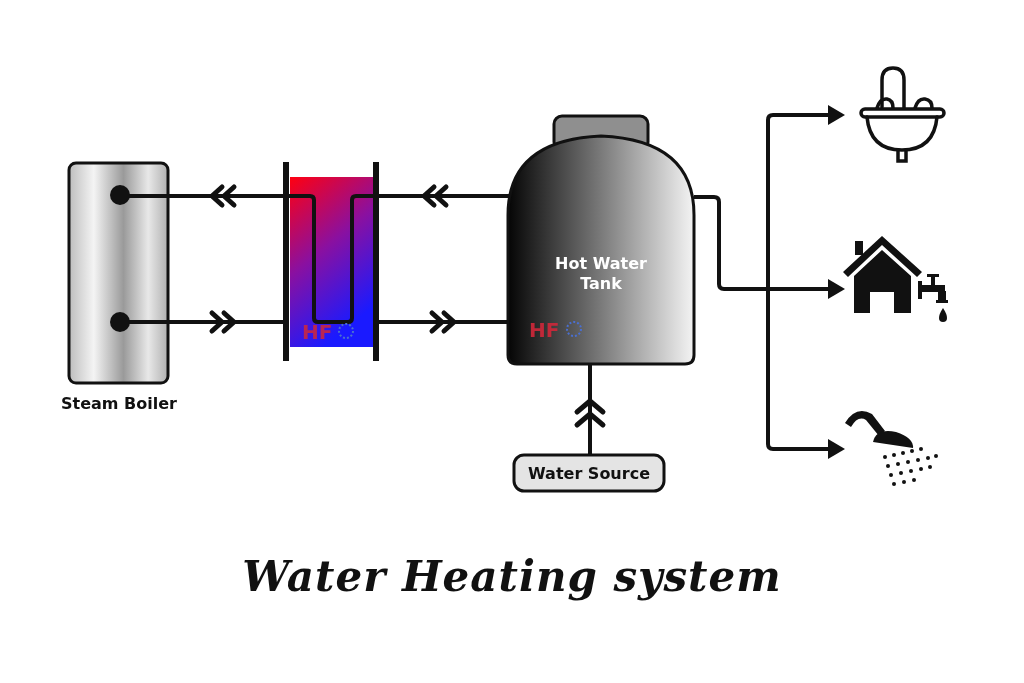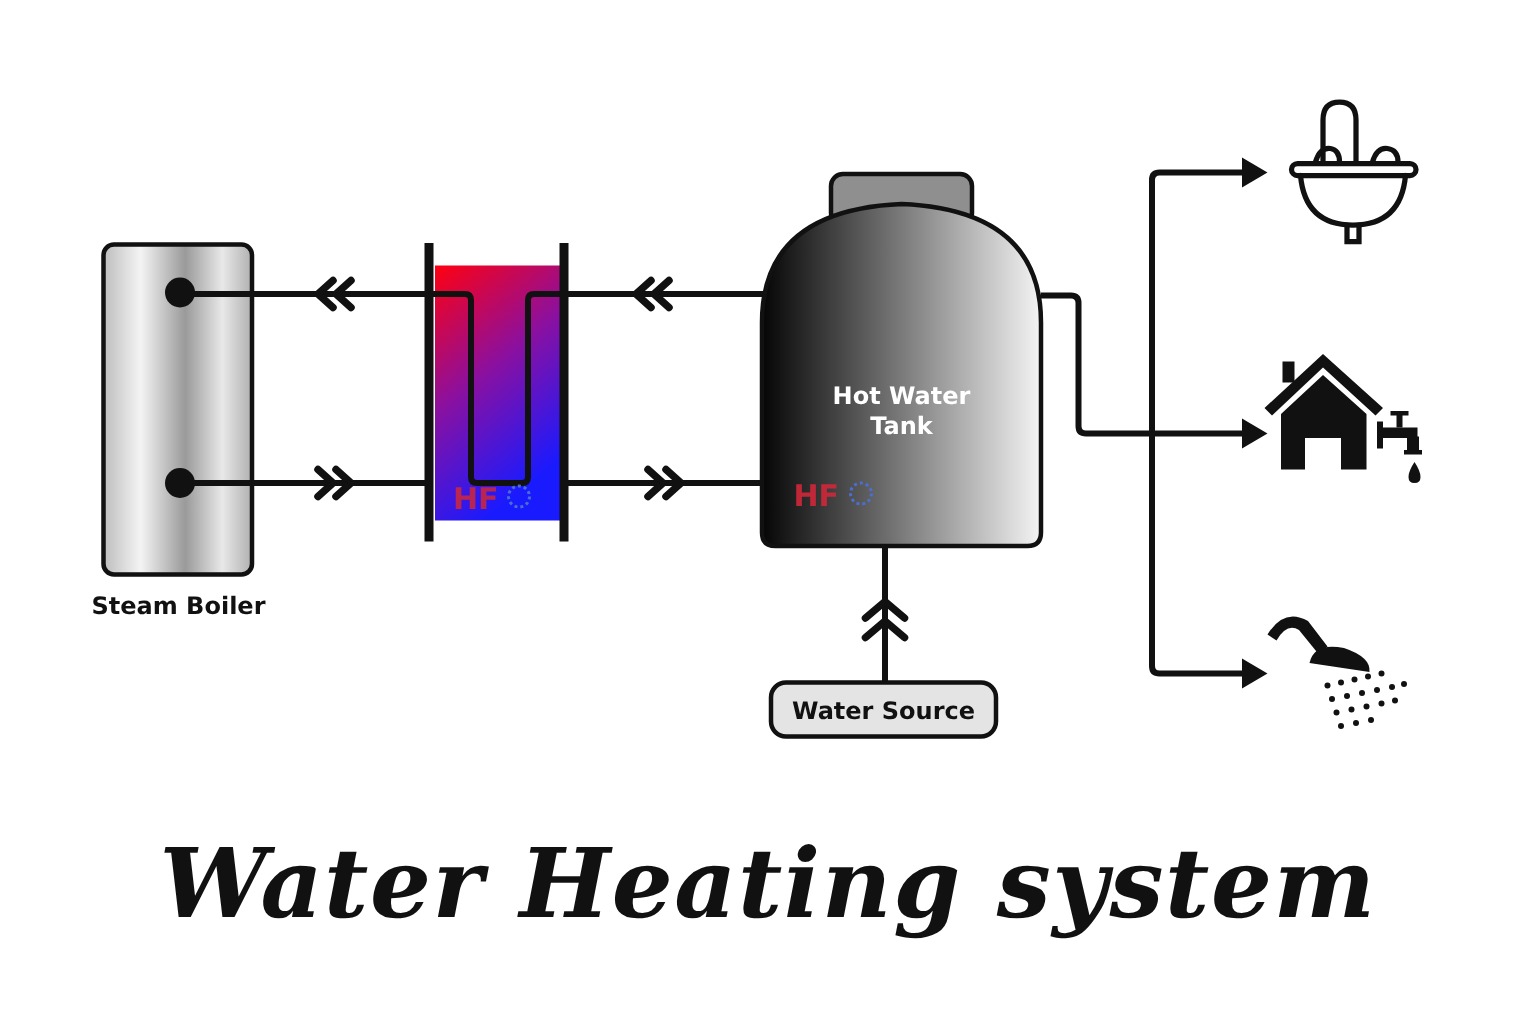--- a/index.html
+++ b/index.html
@@ -1,20 +1,20 @@
 <!DOCTYPE html>
 <html><head>
 <meta charset="utf-8">
 <style>
   html, body { margin: 0; padding: 0; background: #ffffff; }
   body { width: 1024px; height: 683px; position: relative; overflow: hidden; font-family: "DejaVu Sans", sans-serif; }
   svg#diagram { position: absolute; left: 0; top: 0; }
   .lbl { font-family: "DejaVu Sans", sans-serif; font-weight: bold; }
   .title { position: absolute; left: 0; width: 1024px; top: 552px; text-align: center;
-           font-family: "DejaVu Serif", serif; font-style: italic; font-weight: bold; font-size: 64px; color: #111; letter-spacing: 1px; }
+           font-family: "DejaVu Serif", serif; font-style: italic; font-weight: bold; font-size: 42px; color: #111; letter-spacing: 1px; }
 </style>
 </head>
 <body>
 
 <svg id="diagram" width="1024" height="683" viewBox="0 0 1024 683">
   <defs>
     <linearGradient id="steelGrad" x1="0" y1="0" x2="1" y2="0">
       <stop offset="0" stop-color="#bdbdbd"></stop>
       <stop offset="0.25" stop-color="#f4f4f4"></stop>
       <stop offset="0.55" stop-color="#9a9a9a"></stop>

